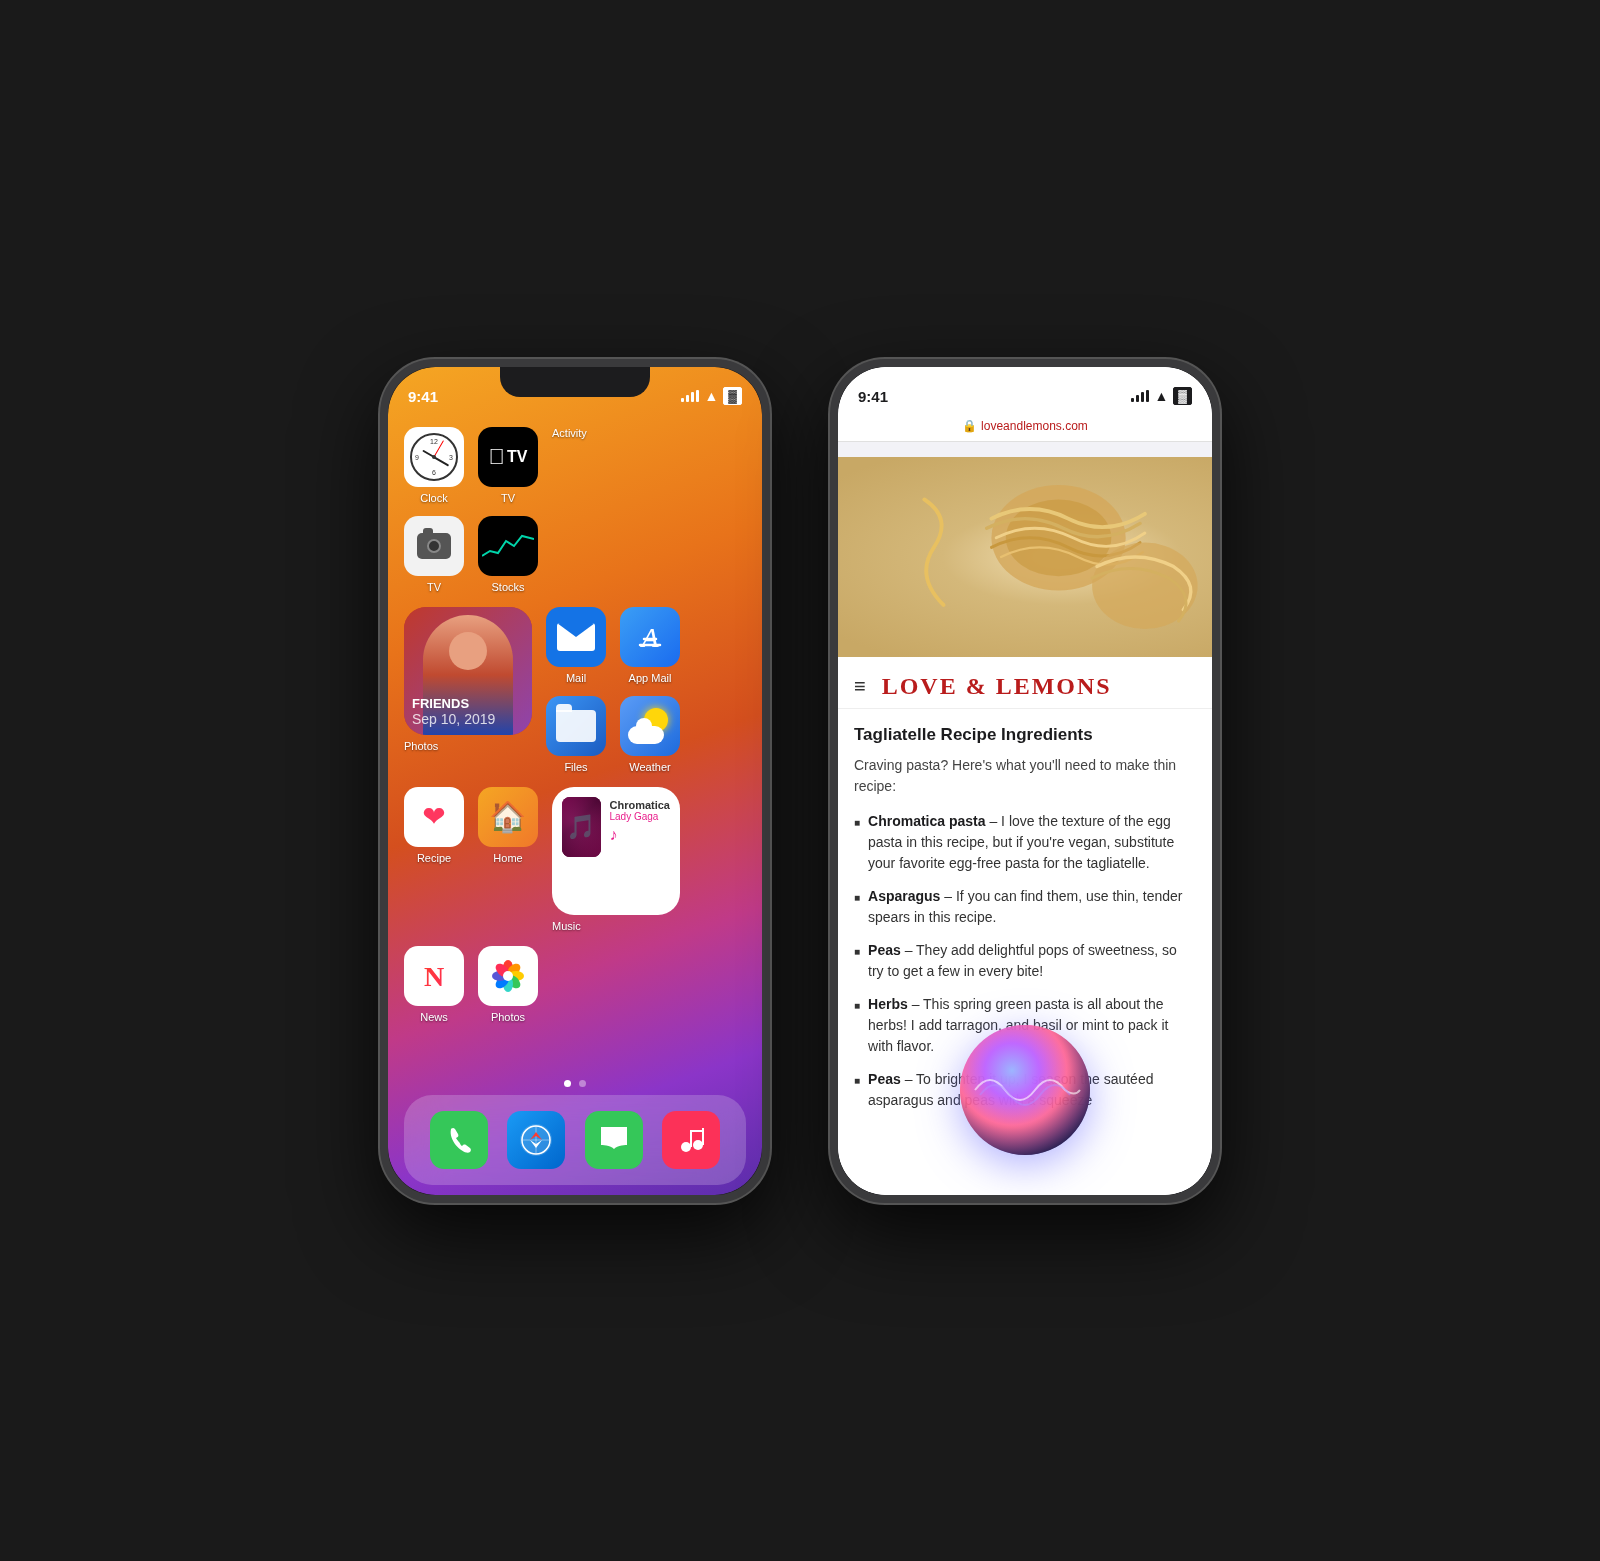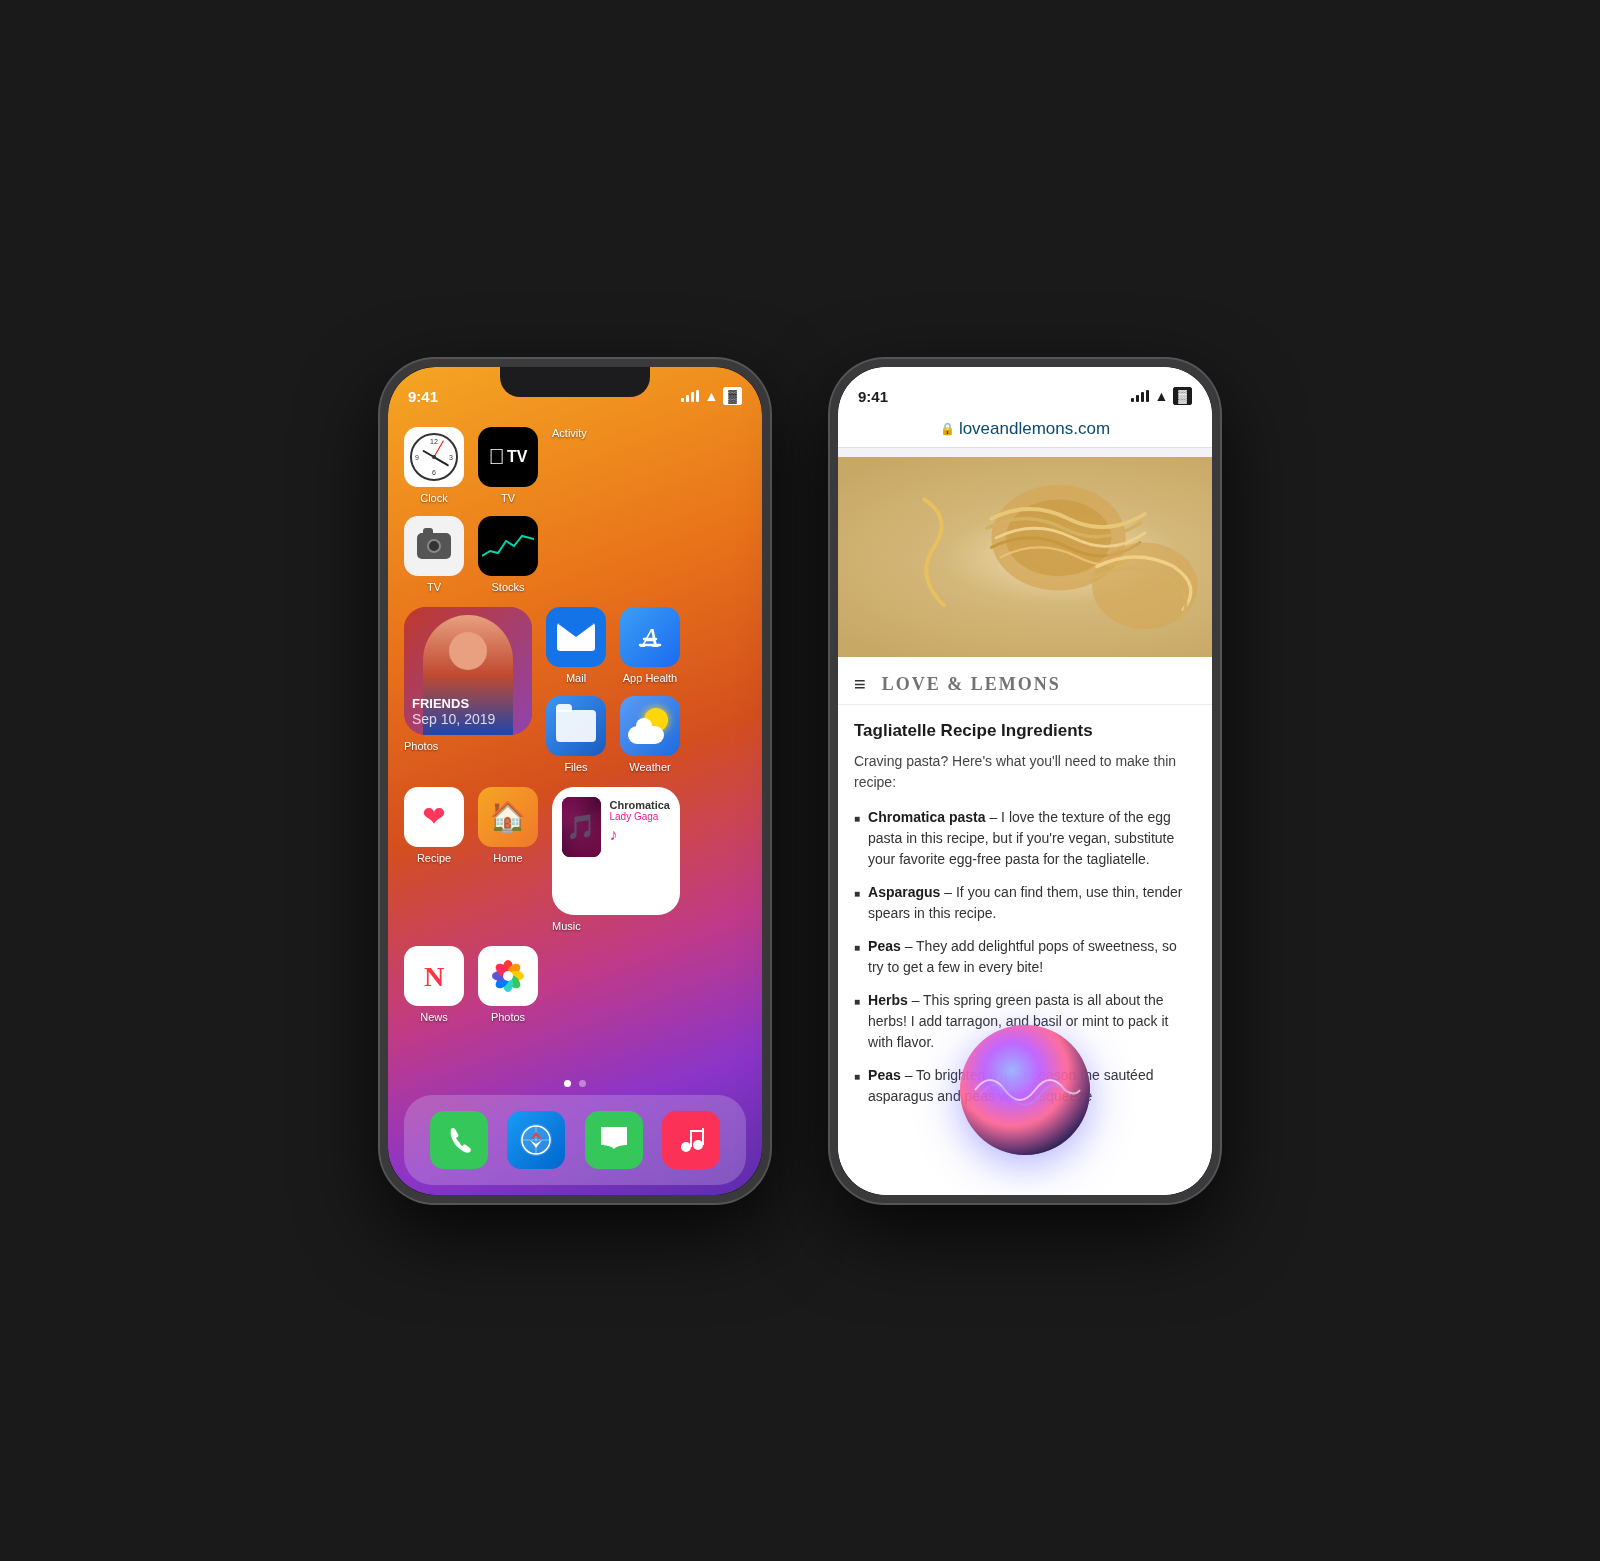--- a/index.html
+++ b/index.html
@@ -550,22 +550,22 @@
       align-items: center;
       justify-content: center;
       gap: 4px;
       border-bottom: 1px solid #e0e0e0;
     }
     .lock-icon {
       font-size: 12px;
       color: #666;
     }
     .url-text {
-      font-size: 17px;
-      color: #0c4a6e;
+      font-size: 12px;
+      color: #b91c1c;
     }
 
     .safari-content {
       position: absolute;
       top: 90px;
       left: 0;
       right: 0;
       bottom: 0;
       overflow: hidden;
       background: white;
@@ -596,24 +596,24 @@
       background: white;
       display: flex;
       align-items: center;
       gap: 16px;
     }
     .hamburger-icon {
       font-size: 20px;
       color: #333;
     }
     .site-logo {
-      font-size: 18px;
+      font-size: 24px;
       font-weight: 700;
       letter-spacing: 2px;
-      color: #737373;
+      color: #b91c1c;
       font-family: Georgia, serif;
       text-align: right;
     }
 
     .recipe-body {
       padding: 16px;
       background: white;
     }
     .recipe-title {
       font-size: 17px;
@@ -833,21 +833,21 @@
         <div style="display:flex;flex-direction:column;gap:12px;">
 
           <div class="app-icon">
             <div class="app-icon-img appstore-icon-bg">
               <svg width="36" height="36" viewBox="0 0 36 36">
                 <text x="18" y="28" text-anchor="middle" font-size="28" font-style="italic" font-weight="200" fill="white" font-family="Georgia">A</text>
                 <line x1="8" y1="26" x2="28" y2="26" stroke="white" stroke-width="2.5" stroke-linecap="round"></line>
                 <line x1="12" y1="20" x2="24" y2="20" stroke="white" stroke-width="2.5" stroke-linecap="round"></line>
               </svg>
             </div>
-            <span class="app-label">App Health</span>
+            <span class="app-label">App Mail</span>
           </div>
 
           <div class="app-icon">
             <div class="app-icon-img weather-icon-bg" style="position:relative;overflow:hidden;">
               <div class="weather-sun"></div>
               <div class="weather-cloud"></div>
             </div>
             <span class="app-label">Weather</span>
           </div>
         </div>

